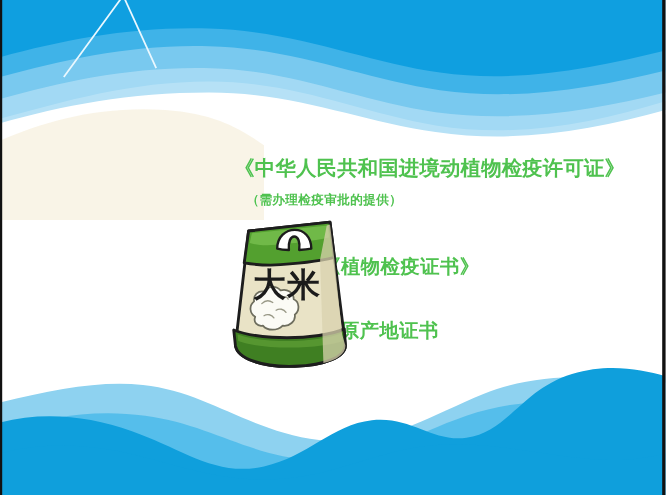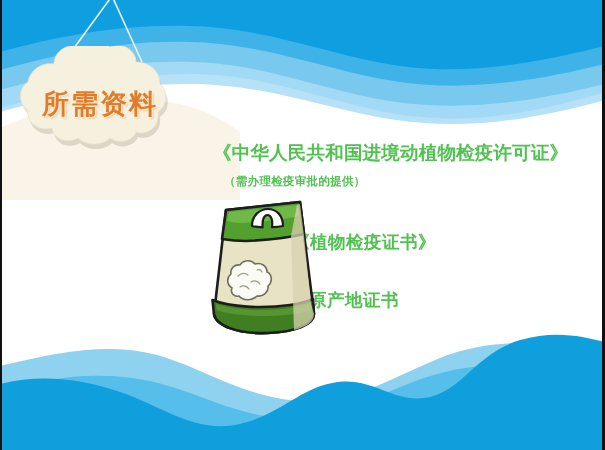--- a/index.html
+++ b/index.html
@@ -188,51 +188,20 @@
              L605,450 L0,450 Z"></path>
 
     <path fill="#0f9fdc" d="M0,412 C46,400 92,404 140,418
              C186,431 220,440 268,434
              C316,428 352,406 404,404
              C458,402 500,416 550,418
              C572,419 590,416 605,412
              L605,450 L0,450 Z"></path>
   </svg>
 
-  <div id="cloud-label">
-    <svg viewBox="0 0 184 122">
-      <g transform="translate(2,3)">
-        <path fill="rgba(120,110,90,0.22)" d="M46,20 C46,8 58,0 70,2
-                 C78,-4 94,-4 102,3
-                 C114,-2 128,6 128,18
-                 C142,18 152,28 152,40
-                 C160,46 160,62 150,68
-                 C152,82 140,92 128,88
-                 C124,98 110,100 102,94
-                 C94,102 78,102 70,94
-                 C60,100 46,96 44,84
-                 C30,88 18,78 20,66
-                 C10,60 10,44 20,38
-                 C22,26 34,18 46,20 Z"></path>
-      </g>
-      <path fill="#f6f1de" stroke="#eae3cb" stroke-width="0.8" d="M46,18 C46,6 58,-2 70,0
-               C78,-6 94,-6 102,1
-               C114,-4 128,4 128,16
-               C142,16 152,26 152,38
-               C160,44 160,60 150,66
-               C152,80 140,90 128,86
-               C124,96 110,98 102,92
-               C94,100 78,100 70,92
-               C60,98 46,94 44,82
-               C30,86 18,76 20,64
-               C10,58 10,42 20,36
-               C22,24 34,16 46,18 Z"></path>
-    </svg>
-    <div id="cloud-text">所需资料</div>
-  </div>
 
   <div class="green-line" id="line-permit">《中华人民共和国进境动植物检疫许可证》</div>
 
   <div class="green-line" id="line-permit-note">（需办理检疫审批的提供）</div>
 
   <div class="green-line" id="line-phyto">《植物检疫证书》</div>
 
   <div class="green-line" id="line-origin">原产地证书</div>
 
   <div id="rice-bag">
@@ -264,16 +233,17 @@
                  C56,105 47,105 43,100 C38,101 34,97 36,92 Z"></path>
         <path fill="none" stroke="#9a9a88" stroke-width="1.2" stroke-linecap="round" d="M42,80 C45,77 49,77 52,79"></path>
         <path fill="none" stroke="#9a9a88" stroke-width="1.2" stroke-linecap="round" d="M55,86 C58,84 62,85 64,88"></path>
         <path fill="none" stroke="#9a9a88" stroke-width="1.2" stroke-linecap="round" d="M44,91 C47,89 51,90 53,93"></path>
         <path fill="none" stroke="#9a9a88" stroke-width="1.1" stroke-linecap="round" d="M61,74 C63,73 65,74 66,76"></path>
       </g>
 
       <path fill="#d8d1ae" opacity="0.75" d="M104,8 L108,40 L115,108 L118,118 C118,126 110,131 98,134
                L95,40 L101,9 Z"></path>
     </svg>
+    <div id="rice-bag-text">大米</div>
   </div>
 
   <div id="frame-border"></div>
 </div>
 
 </body></html>

